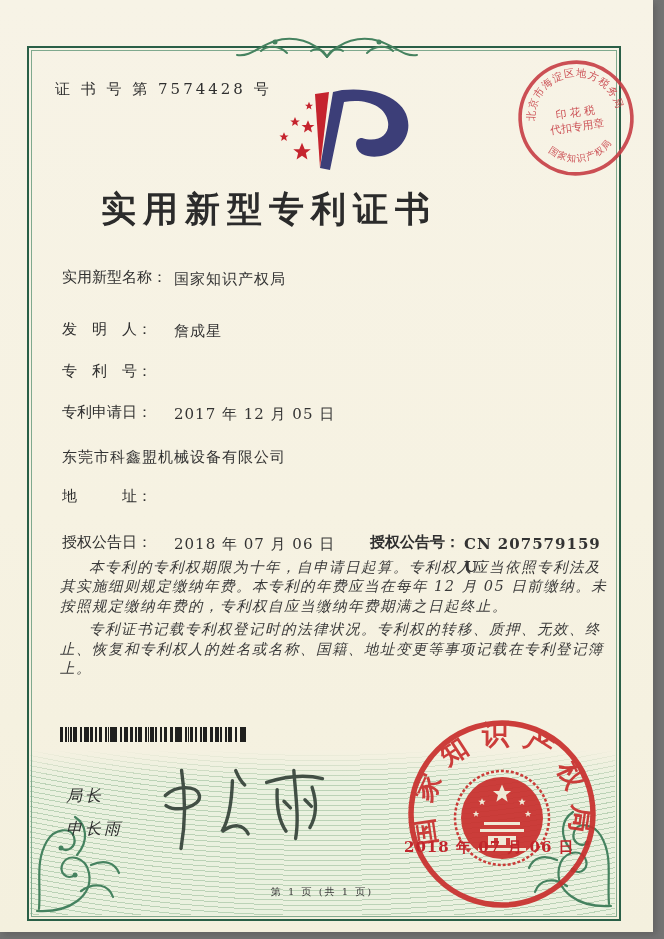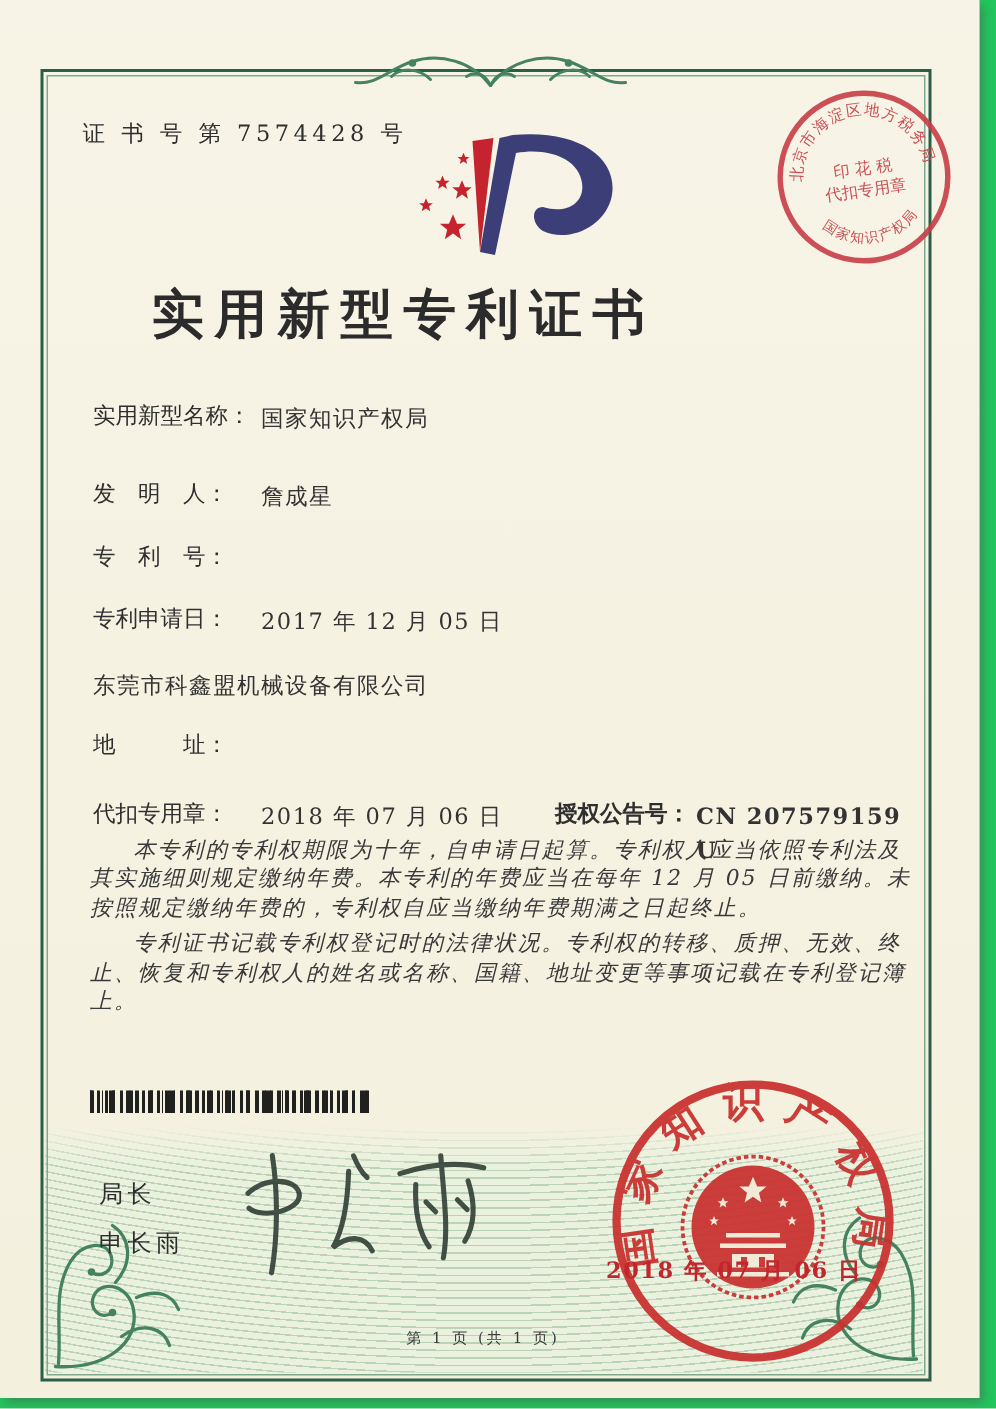--- a/index.html
+++ b/index.html
@@ -1,16 +1,16 @@
 <!DOCTYPE html>
 <html><head>
 <meta charset="utf-8">
 <style>
   html,body{margin:0;padding:0;background:#ffffff;}
-  .page{position:relative;width:664px;height:939px;background:#22c55e;overflow:hidden;
+  .page{position:relative;width:664px;height:939px;background:#737373;overflow:hidden;
         font-family:"DejaVu Serif","Liberation Serif",serif;color:#333;}
   .paper{position:absolute;left:0;top:0;width:653px;height:932px;
          background:linear-gradient(180deg,#f7f3e6 0%,#f6f2e2 55%,#f4f0de 100%);
          box-shadow:3px 3px 6px rgba(80,80,80,.45);}
   
   .frame{position:absolute;left:27px;top:46px;width:590px;height:871px;
          border:2px solid #2a5f47;}
   .frame-inner{position:absolute;left:2px;top:2px;right:2px;bottom:2px;
          border:1px solid #7fa98e;}
   
@@ -40,21 +40,21 @@
   .fgroup.right .flabel{flex:0 0 auto;margin-right:4px;}
   .paras{position:absolute;left:60px;top:558px;width:554px;z-index:4;
          font-style:italic;font-size:14.5px;line-height:1.34;letter-spacing:1.5px;color:#3a3a3a;}
   .paras p{margin:0 0 4px;text-indent:2em;}
   .barcode{position:absolute;left:60px;top:727px;width:186px;height:15px;z-index:4;
      background-image:
        repeating-linear-gradient(90deg,#20201e 0 2px,rgba(0,0,0,0) 2px 5px),
        repeating-linear-gradient(90deg,#20201e 0 1px,rgba(0,0,0,0) 1px 8px),
        repeating-linear-gradient(90deg,#20201e 0 3px,rgba(0,0,0,0) 3px 13px);}
   .director{position:absolute;left:66px;top:786px;z-index:5;font-size:16px;
-         letter-spacing:3px;color:#2d2d2d;}
+         letter-spacing:3px;color:#2d2d2d;font-style:italic;}
   .director div{margin-bottom:12px;}
   .signature{position:absolute;left:150px;top:756px;z-index:5;opacity:.88;}
   .seal{position:absolute;left:402px;top:714px;z-index:6;opacity:.93;}
   .seal-date{position:absolute;left:404px;top:838px;width:200px;z-index:7;
          color:#c2252b;font-size:15px;font-weight:600;letter-spacing:1px;}
   .footer{position:absolute;left:27px;top:885px;width:590px;text-align:center;
          font-size:10px;letter-spacing:2px;color:#3a3a3a;z-index:5;}
 </style>
 </head>
 <body>
@@ -155,21 +155,21 @@
         <span class="fvalue">2017 年 12 月 05 日</span>
       </div>
       <div class="frow" style="top:446px">
         <span class="fvalue">东莞市科鑫盟机械设备有限公司</span>
       </div>
       <div class="frow" style="top:487px">
         <span class="flabel">地　　　址：</span>
       </div>
       <div class="frow" style="top:533px">
         <span class="fgroup">
-          <span class="flabel">代扣专用章：</span>
+          <span class="flabel">授权公告日：</span>
           <span class="fvalue">2018 年 07 月 06 日</span>
         </span>
         <span class="fgroup right">
           <span class="flabel">授权公告号：</span>
           <span class="fvalue">CN 207579159 U</span>
         </span>
       </div>
     </div>
 
     <div class="paras">

